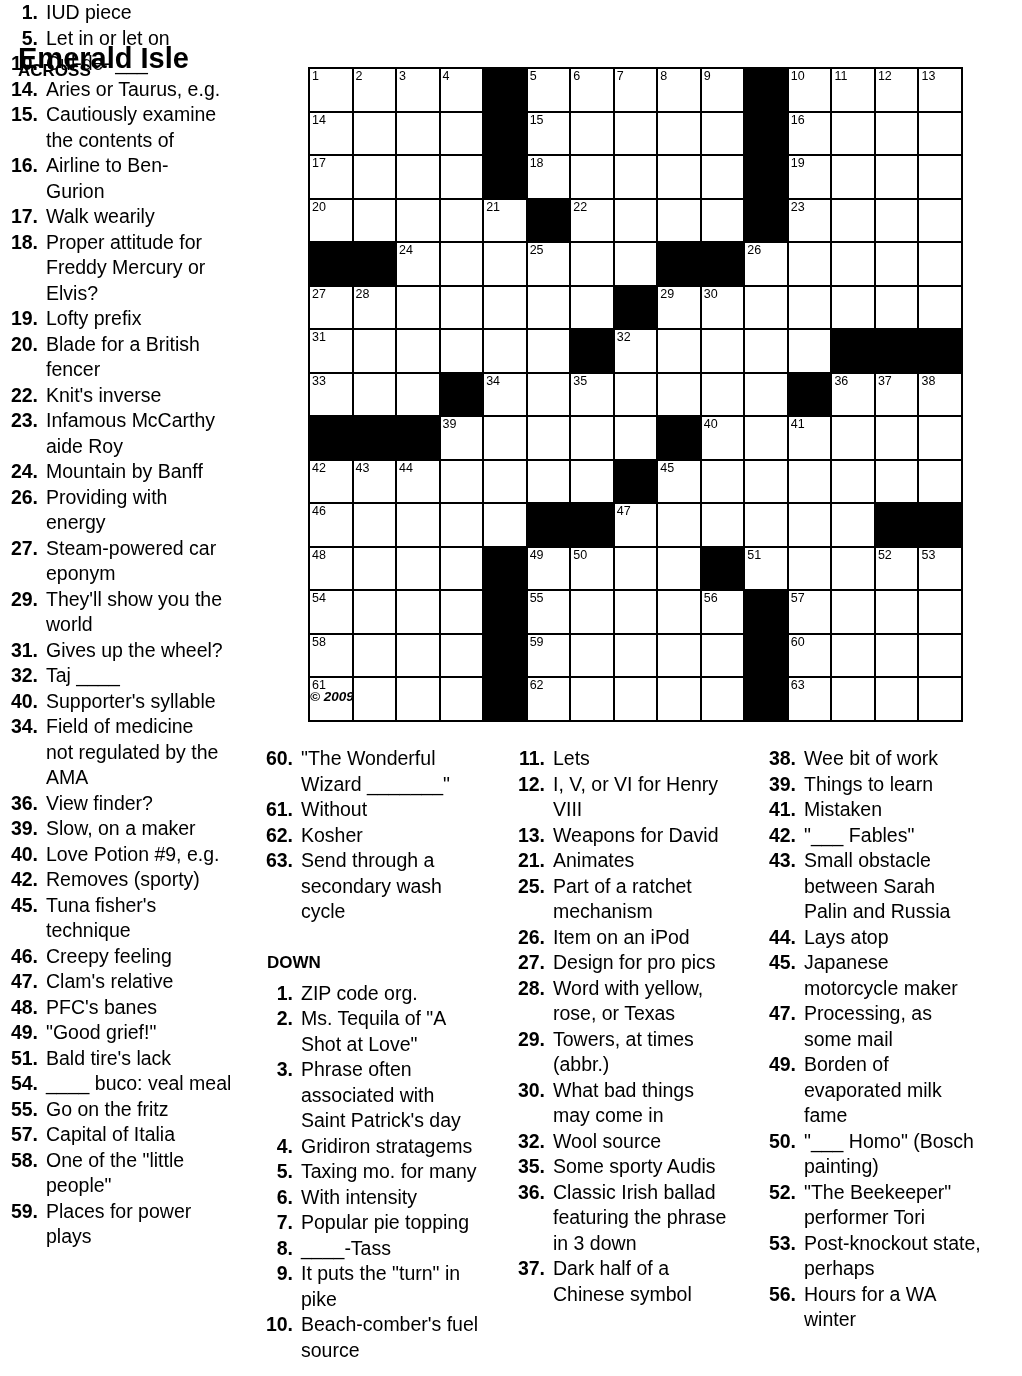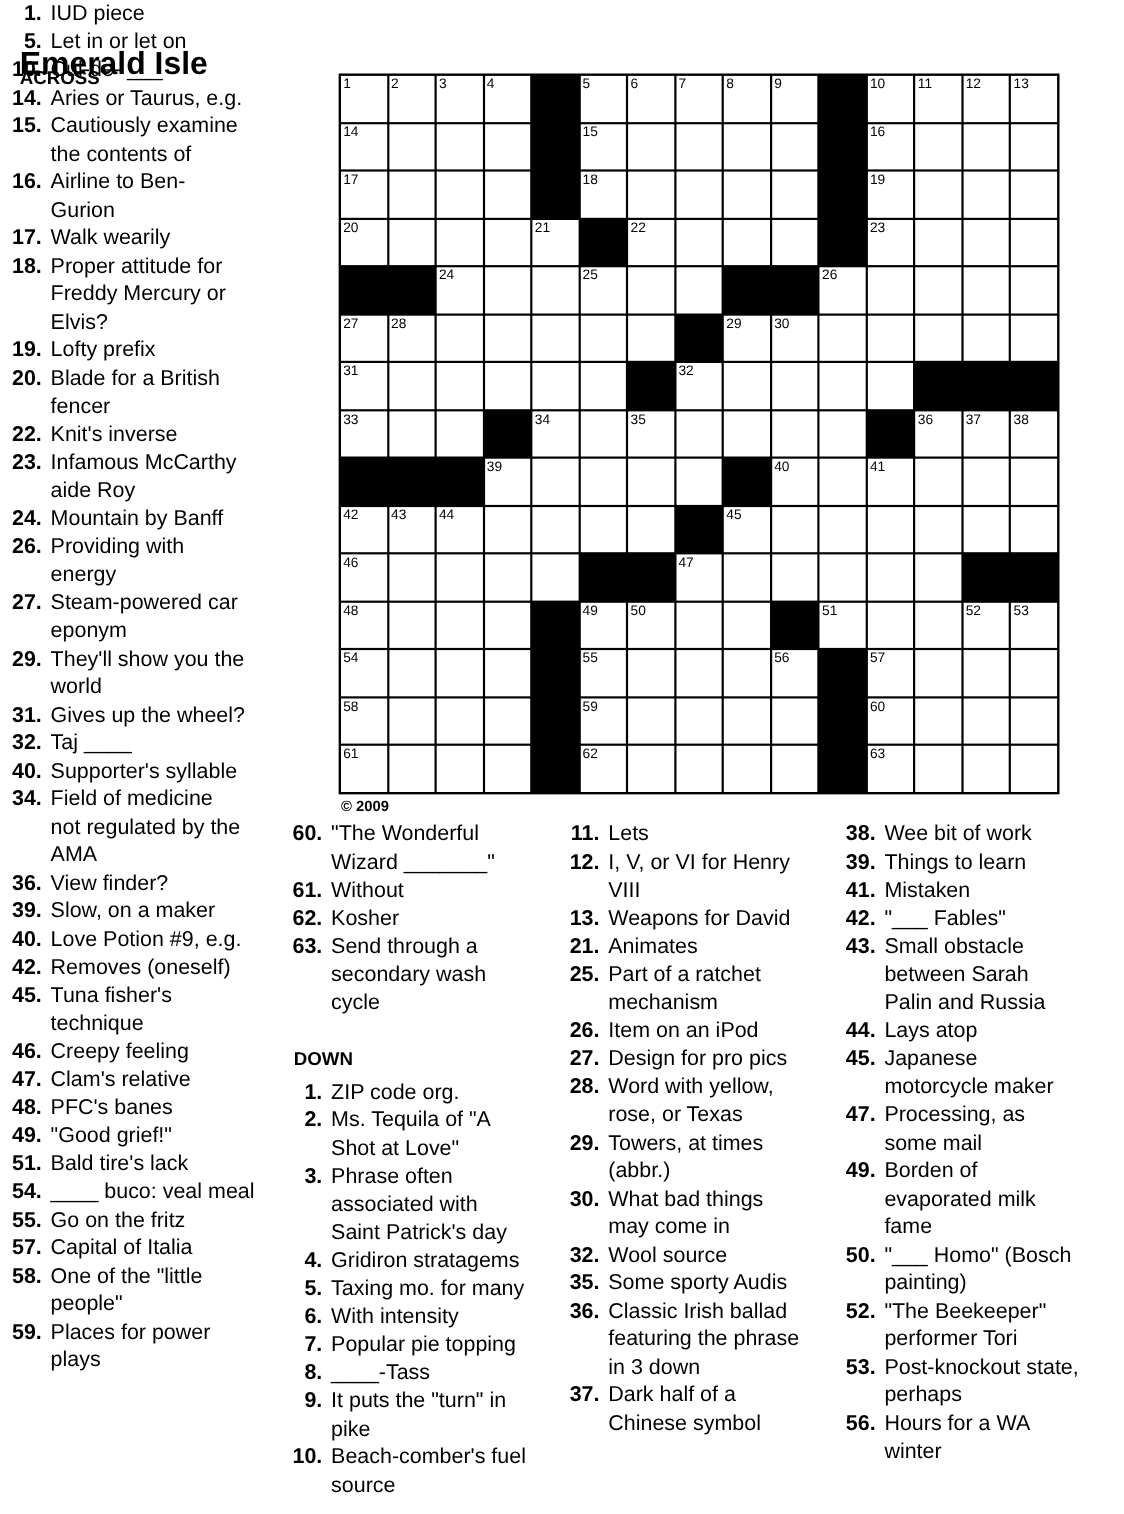--- a/index.html
+++ b/index.html
@@ -27,22 +27,22 @@
   #grid{
     position:absolute;left:308px;top:67px;width:655px;height:655px;
     box-sizing:border-box;border:2px solid #000;background:#000;
     display:grid;grid-template-columns:repeat(15,1fr);grid-template-rows:repeat(15,1fr);
     gap:2px;
   }
   .gcell{background:#fff;position:relative;}
   .gcell.black{background:#000;}
   .cellnum{position:absolute;left:2px;top:0;font-size:12.5px;line-height:15px;}
   .copyright{
-    position:absolute;left:310px;top:725px;
-    font-size:13.5px;font-weight:bold;
+    position:absolute;left:310px;top:689px;
+    font-size:13.5px;font-weight:bold;font-style:italic;
   }
 </style>
 </head>
 <body>
 
 <div class="page-title">Emerald Isle</div>
 
 <div id="across-header" class="section-header">ACROSS</div>
 
 <ul id="across-col1-list" class="clues clue-col">
@@ -144,21 +144,21 @@
     <li class="clue">
       <span class="num">39.</span>
       <span class="txt">Slow, on a maker</span>
     </li>
     <li class="clue">
       <span class="num">40.</span>
       <span class="txt">Love Potion #9, e.g.</span>
     </li>
     <li class="clue">
       <span class="num">42.</span>
-      <span class="txt">Removes (oneself)</span>
+      <span class="txt">Removes (sporty)</span>
     </li>
     <li class="clue">
       <span class="num">45.</span>
       <span class="txt">Tuna fisher's
 technique</span>
     </li>
     <li class="clue">
       <span class="num">46.</span>
       <span class="txt">Creepy feeling</span>
     </li>

